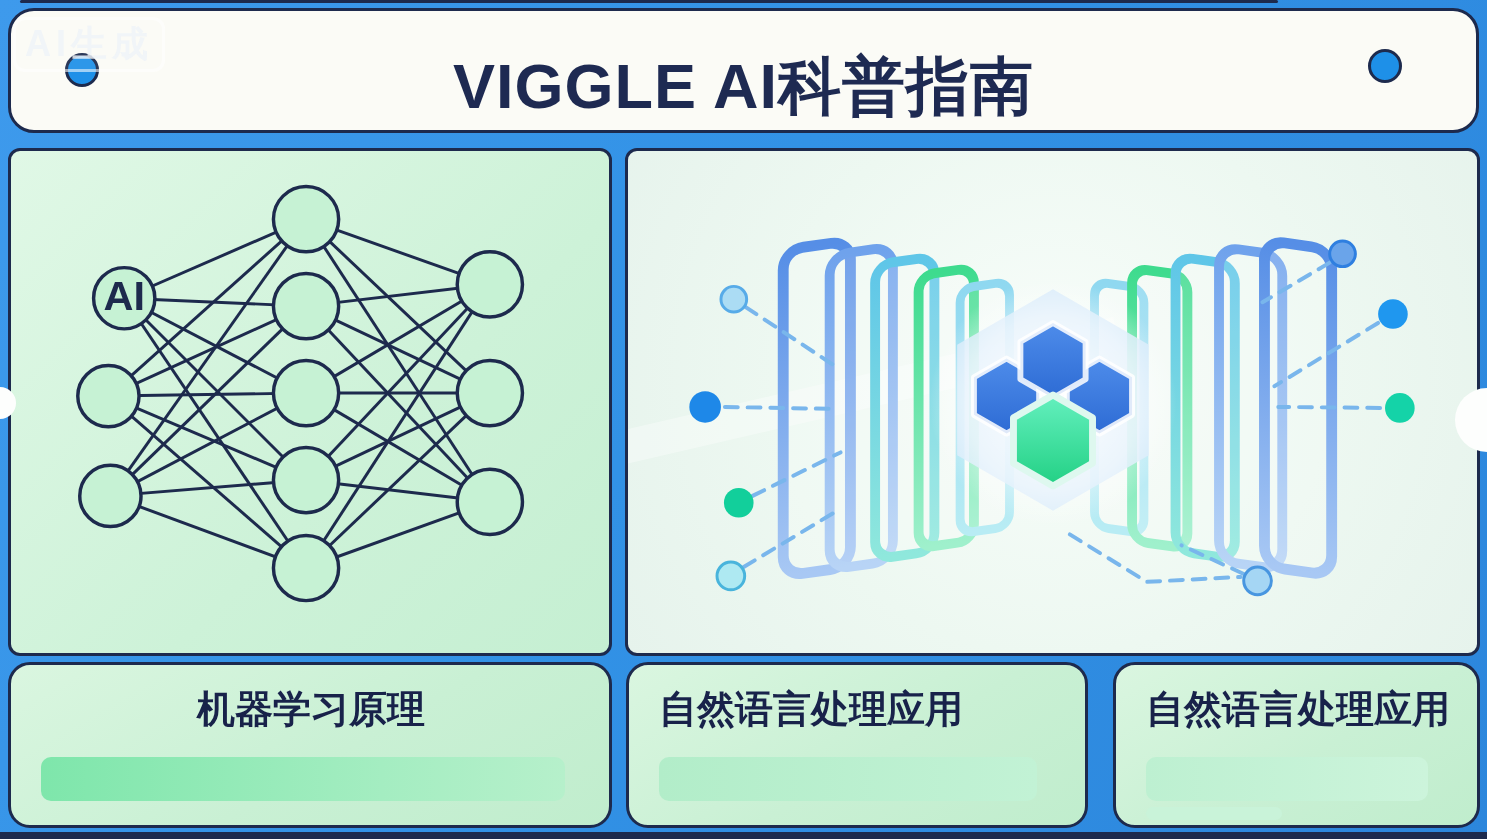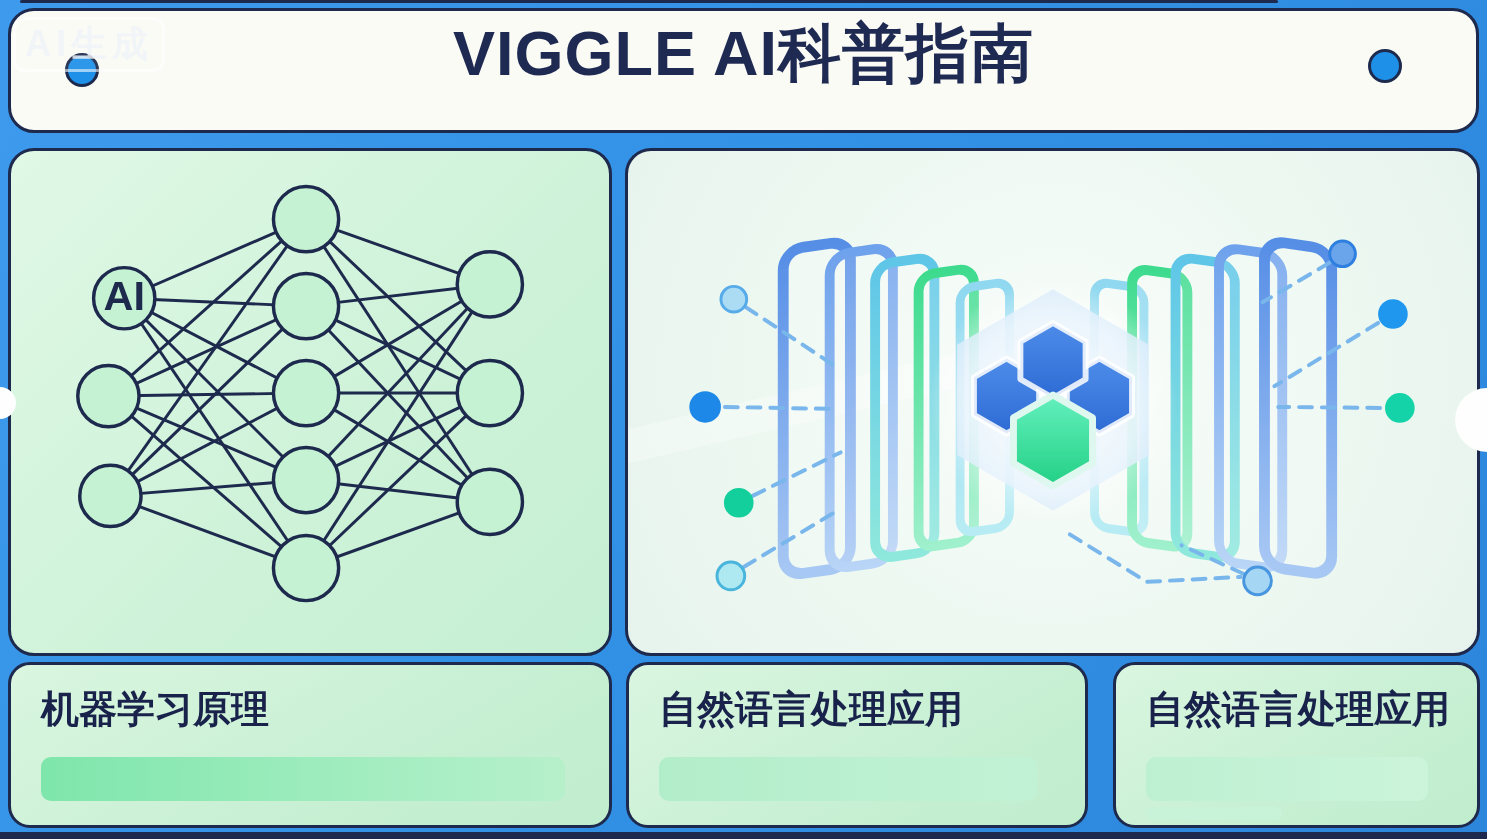--- a/index.html
+++ b/index.html
@@ -7,45 +7,45 @@
     position:relative;width:1487px;height:839px;overflow:hidden;
     background:linear-gradient(120deg,#3e9aec 0%,#3292e6 45%,#2c86dc 100%);
     font-family:"Liberation Sans",sans-serif;
   }
   .top-line{position:absolute;left:20px;top:0;width:1258px;height:3px;background:#1d2a4d;border-radius:2px;}
   .bottom-strip{position:absolute;left:0;top:832px;width:1487px;height:7px;background:#1d2a4d;}
 
   .header{
     position:absolute;left:8px;top:8px;width:1471px;height:125px;box-sizing:border-box;
     background:#fbfbf6;border:3.5px solid #1d2a4d;border-radius:26px;
-    display:flex;align-items:flex-start;justify-content:center;
+    display:flex;align-items:flex-end;justify-content:center;
   }
   .title{margin:0;font-size:63px;font-weight:900;color:#1e2a52;letter-spacing:1px;white-space:nowrap;}
   .header-dot{position:absolute;width:34px;height:34px;border-radius:50%;background:#1e90e8;border:3px solid #1d2a4d;box-sizing:border-box;}
   .dot-left{left:65px;top:53px;}
   .dot-right{left:1368px;top:49px;}
 
   .watermark{
     position:absolute;left:4px;top:17px;width:152px;height:55px;box-sizing:border-box;z-index:6;
     border:3px solid rgba(255,255,255,0.55);border-radius:12px;background:rgba(255,255,255,0.07);
     display:flex;align-items:center;justify-content:center;
     font-size:36px;font-weight:600;letter-spacing:5px;color:rgba(238,243,248,0.82);margin-left:9px;
   }
 
-  .panel{position:absolute;box-sizing:border-box;border:3.5px solid #1d2a4d;border-radius:26px;overflow:hidden;}
+  .panel{position:absolute;box-sizing:border-box;border:3.5px solid #1d2a4d;border-radius:12px;overflow:hidden;}
   .panel-nn{left:8px;top:148px;width:604px;height:508px;background:linear-gradient(135deg,#e0f8e6 0%,#cdf2d8 60%,#c5efd2 100%);}
   .panel-ill{left:625px;top:148px;width:855px;height:508px;background:radial-gradient(circle at 50% 45%,#f8fdfa 0%,#edf8f1 55%,#e6f3ec 100%);}
   .panel svg{display:block;width:100%;height:100%;}
 
   .card{
     position:absolute;top:662px;height:166px;box-sizing:border-box;
     background:linear-gradient(150deg,#daf6e0 0%,#c9f0d4 55%,#c0edcd 100%);
     border:3.5px solid #1d2a4d;border-radius:22px;padding:22px 28px 0 30px;
   }
-  .card1{left:8px;width:604px;}
+  .card1{left:8px;width:604px;text-align:center;}
   .card2{left:626px;width:462px;}
   .card3{left:1113px;width:367px;}
   .card-label{font-size:38px;line-height:44px;font-weight:900;color:#18224a;white-space:nowrap;}
   .bar{height:44px;border-radius:10px;margin-top:26px;}
   .bar1{background:linear-gradient(90deg,#7ee6ab 0%,#a4edc1 65%,#b6f0cb 100%);}
   .bar2{background:linear-gradient(90deg,#b2edc9 0%,#c2f2d5 100%);}
   .bar3{background:linear-gradient(90deg,#bdf0d1 0%,#ccf4db 100%);}
   .bar-mini{height:13px;border-radius:7px;margin-top:6px;background:#c9f3d9;}
 
   .edge-notch{position:absolute;border-radius:50%;background:#fdfefd;}

